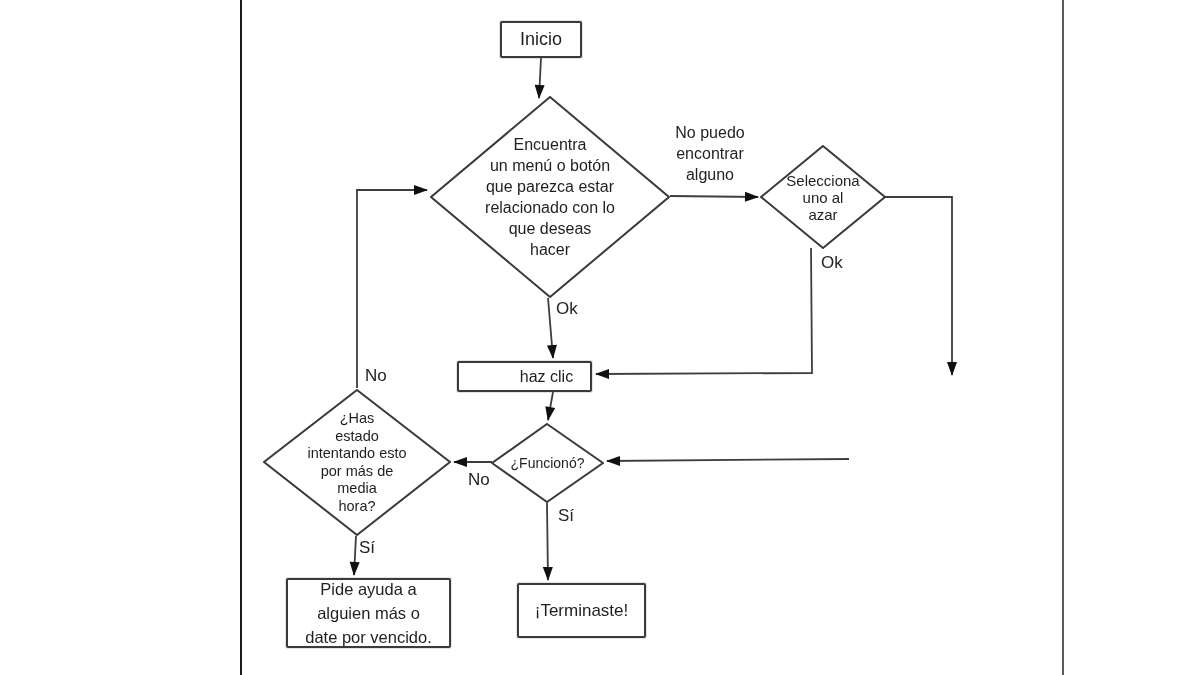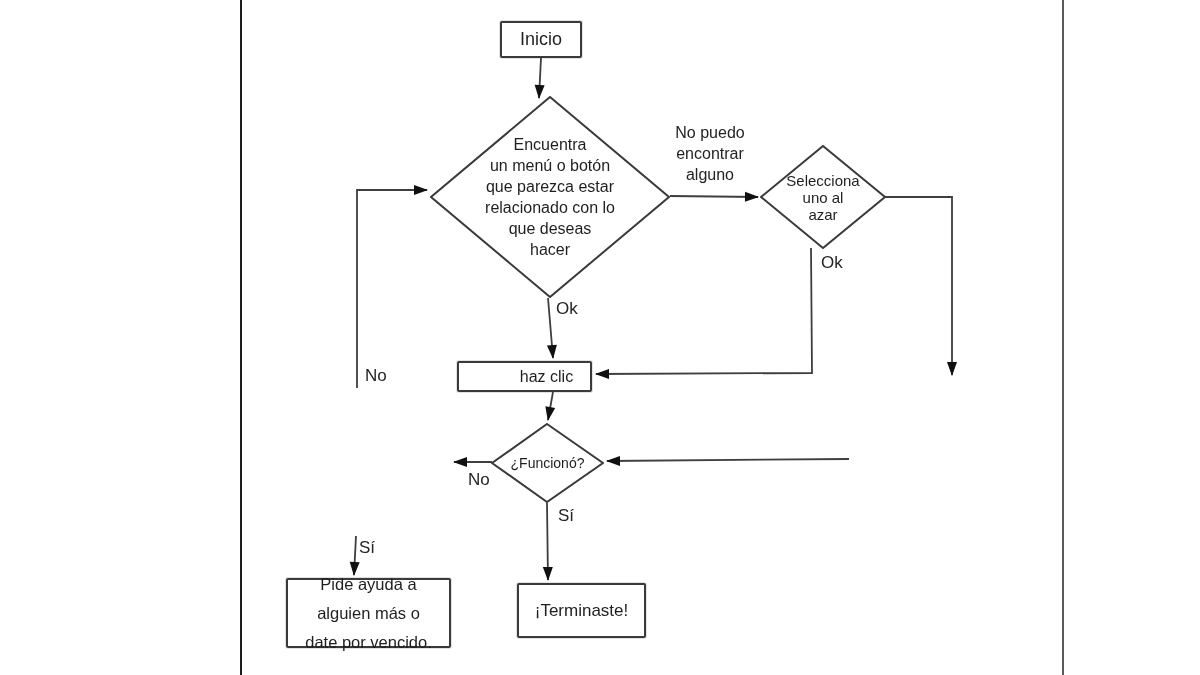--- a/index.html
+++ b/index.html
@@ -47,21 +47,21 @@
   }
   .label-text { white-space: pre-line; }
 
   
   #n-inicio     { left: 456px; top: 21px;  width: 82px;  height: 37px; font-size: 18px; }
   #n-encuentra  { left: 386px; top: 96px;  width: 240px; height: 202px; font-size: 16px; line-height: 21px; }
   #n-selecciona { left: 716px; top: 145px; width: 126px; height: 104px; font-size: 15px; line-height: 17px; }
   #n-hazclic    { left: 413px; top: 361px; width: 135px; height: 31px; font-size: 16px; padding-left: 44px; }
   #n-funciono   { left: 447px; top: 423px; width: 113px; height: 80px; font-size: 14px; }
   #n-hasestado  { left: 219px; top: 389px; width: 188px; height: 147px; font-size: 14.5px; line-height: 17.5px; }
-  #n-pideayuda  { left: 242px; top: 578px; width: 165px; height: 70px; font-size: 16.5px; line-height: 29px; white-space: pre-line; }
+  #n-pideayuda  { left: 242px; top: 578px; width: 165px; height: 70px; font-size: 16.5px; line-height: 24px; white-space: pre-line; }
   #n-terminaste { left: 473px; top: 583px; width: 129px; height: 55px; font-size: 17px; }
   #n-google     { left: 805px; top: 378px; width: 190px; height: 200px; font-size: 16.5px; line-height: 21px; }
 
   
   #l-nopuedo    { left: 614px; top: 122px; width: 104px; font-size: 16px; line-height: 21px; text-align: center; }
   #l-heprobado  { left: 836px; top: 155px; width: 96px;  font-size: 16px; line-height: 21px; }
   #l-ok-sel     { left: 777px; top: 253px; font-size: 17px; }
   #l-ok-enc     { left: 512px; top: 299px; font-size: 17px; }
   #l-no-fun     { left: 424px; top: 470px; font-size: 17px; }
   #l-si-fun     { left: 514px; top: 506px; font-size: 17px; }
@@ -134,20 +134,31 @@
     <span class="label-text">haz clic</span>
   </div>
 
   <div class="node diamond" id="n-funciono">
     <svg width="113" height="80" viewBox="0 0 113 80">
       <polygon class="dshape" points="56,1 112,40 56,79 1,40"></polygon>
     </svg>
     <div class="dtext">¿Funcionó?</div>
   </div>
 
+  <div class="node diamond" id="n-hasestado">
+    <svg width="188" height="147" viewBox="0 0 188 147">
+      <polygon class="dshape" points="94,1 187,73 94,146 1,73"></polygon>
+    </svg>
+    <div class="dtext">¿Has
+estado
+intentando esto
+por más de
+media
+hora?</div>
+  </div>
 
   <div class="node box" id="n-pideayuda">
     <span class="label-text">Pide ayuda a
 alguien más o
 date por vencido.</span>
   </div>
 
   <div class="node box" id="n-terminaste">
     <span class="label-text">¡Terminaste!</span>
   </div>

